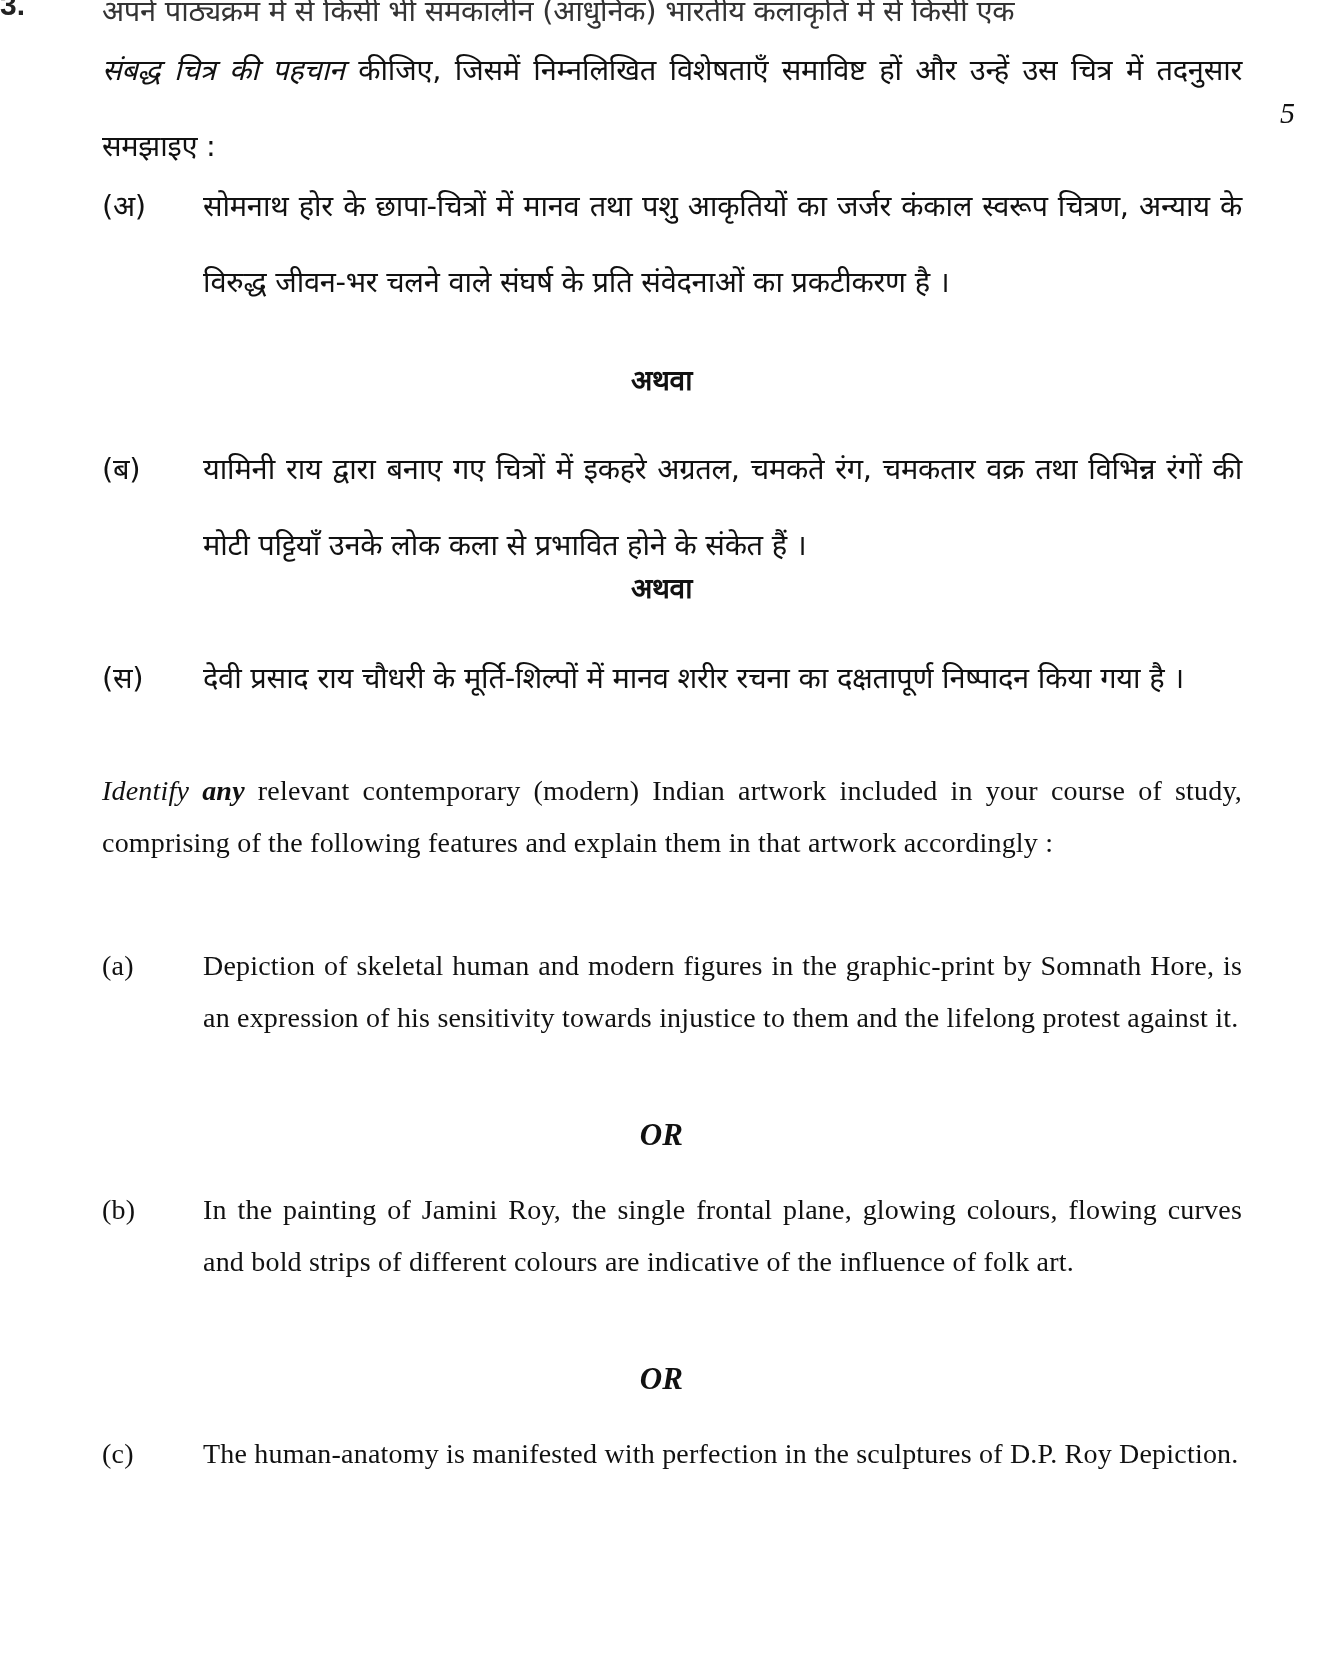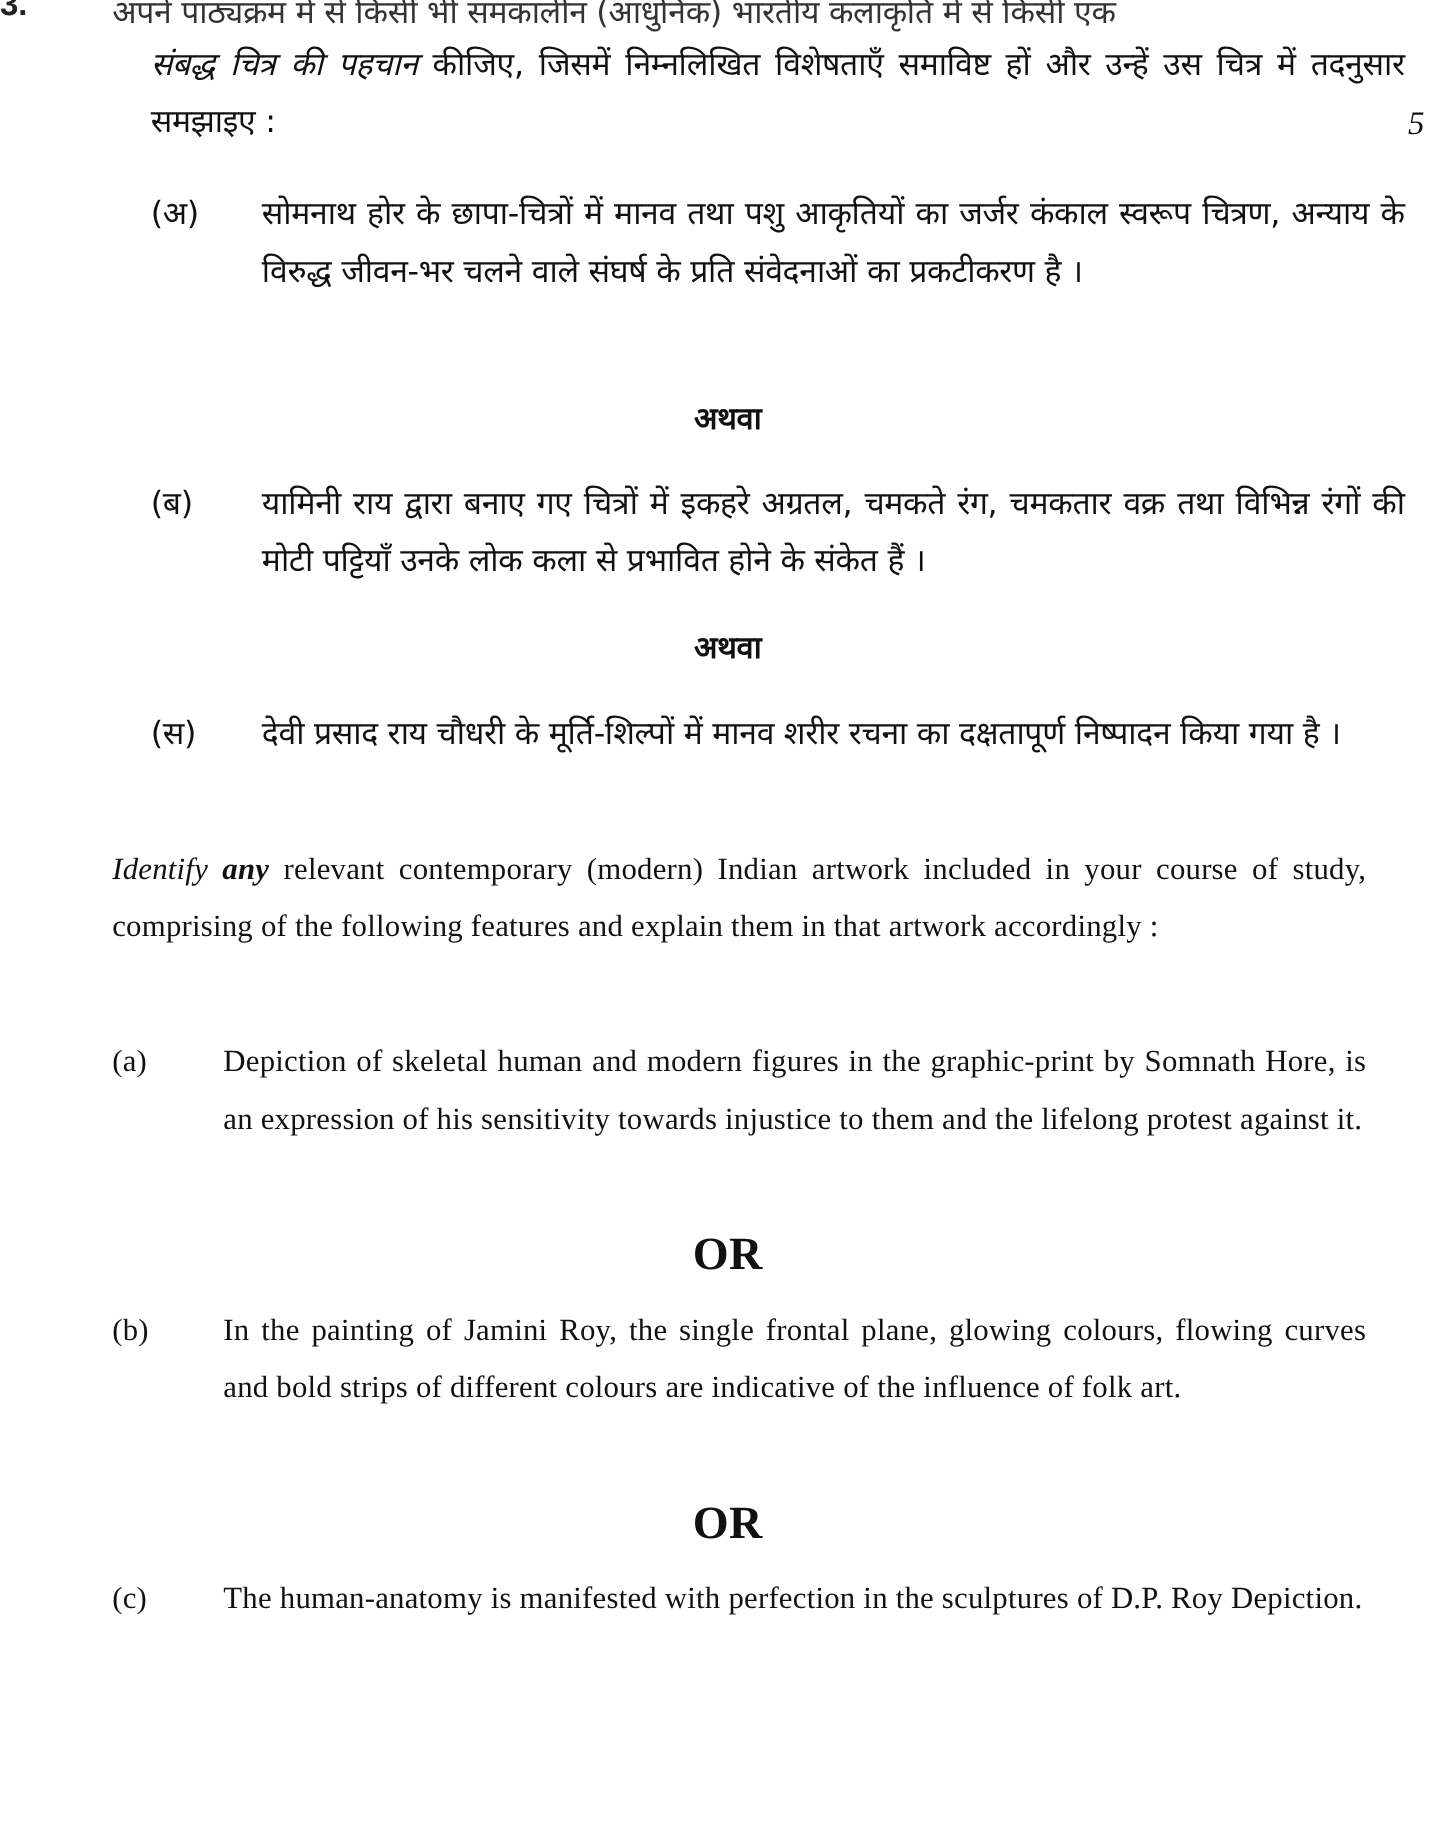--- a/index.html
+++ b/index.html
@@ -82,22 +82,22 @@
     }
     .sep {
       position: absolute;
       left: 0;
       width: 1323px;
       text-align: center;
       padding-left: 0px;
       font-weight: bold;
     }
     .sep.hi { font-size: 28px; }
-    .sep.en { font-size: 42px; }
-    .lh-hi { line-height: 52px; margin-left: 35px; }
+    .sep.en { font-size: 31px; font-style: italic; }
+    .lh-hi { line-height: 76px; }
     .lh-en { line-height: 52px; }
     em.it { font-style: italic; }
     strong.bi { font-weight: bold; font-style: italic; }
   </style>
 </head>
 <body>
 
 <div class="page">
 
   <div class="qnum">3.</div>

